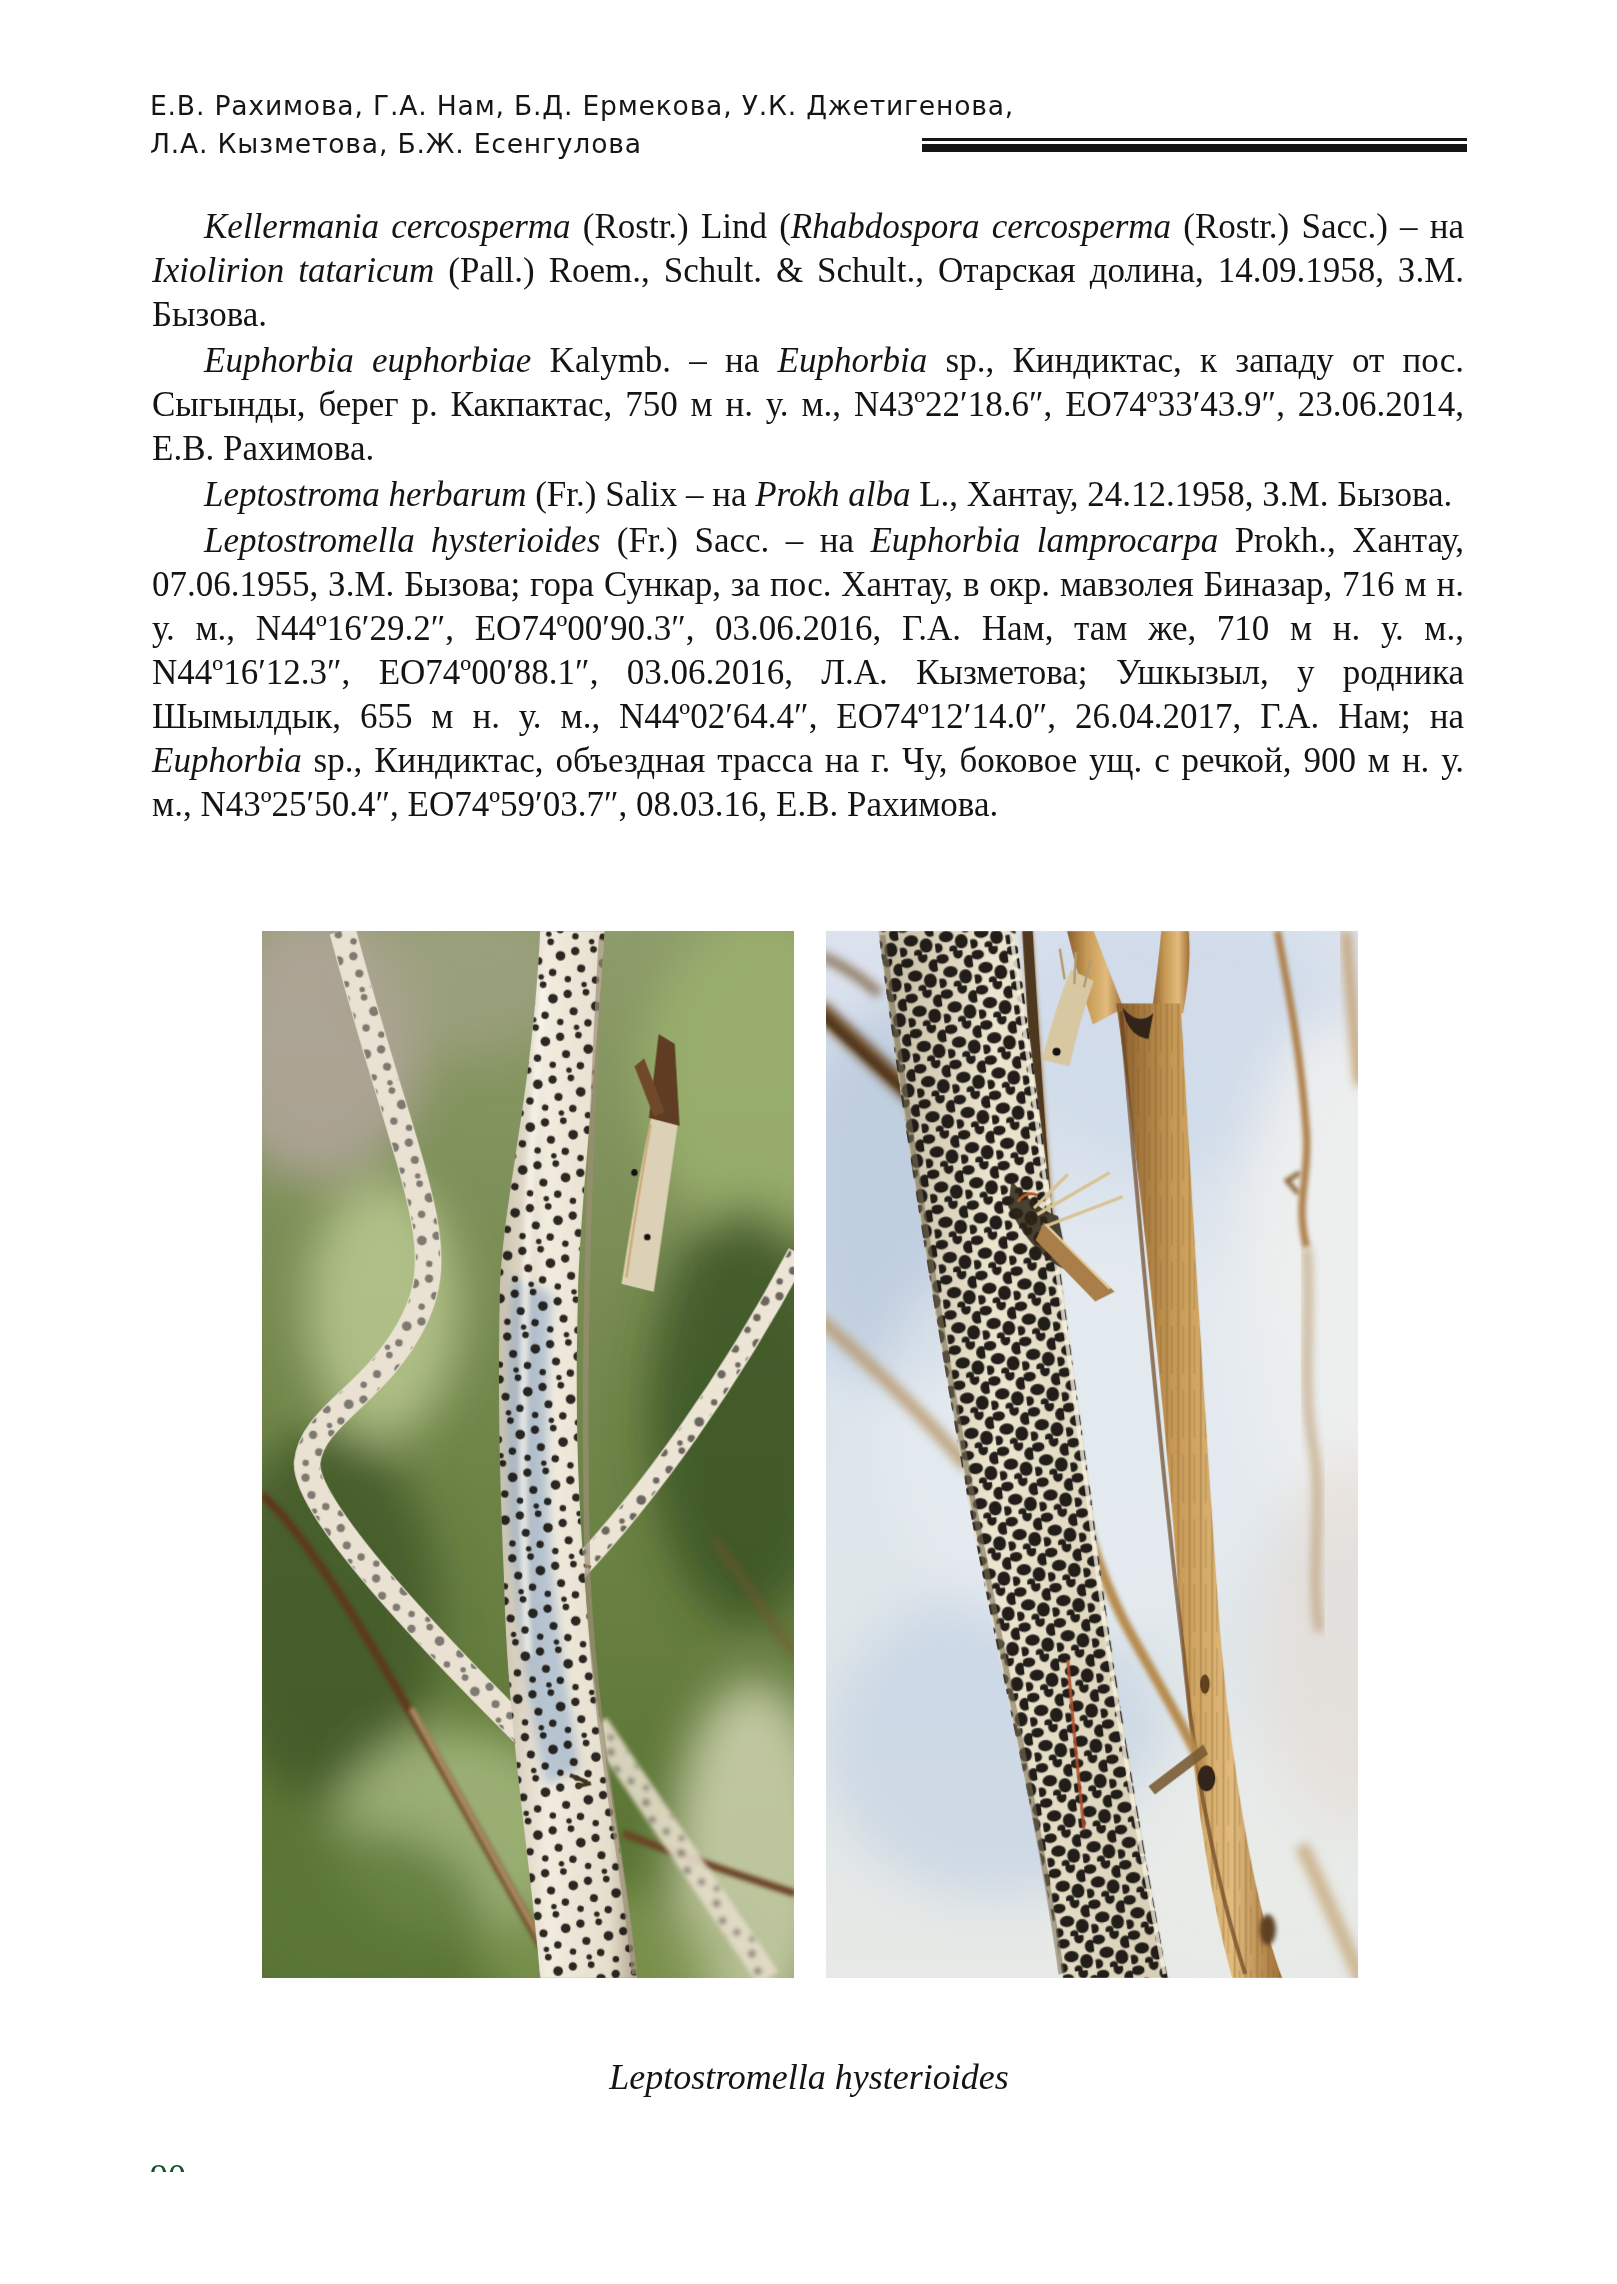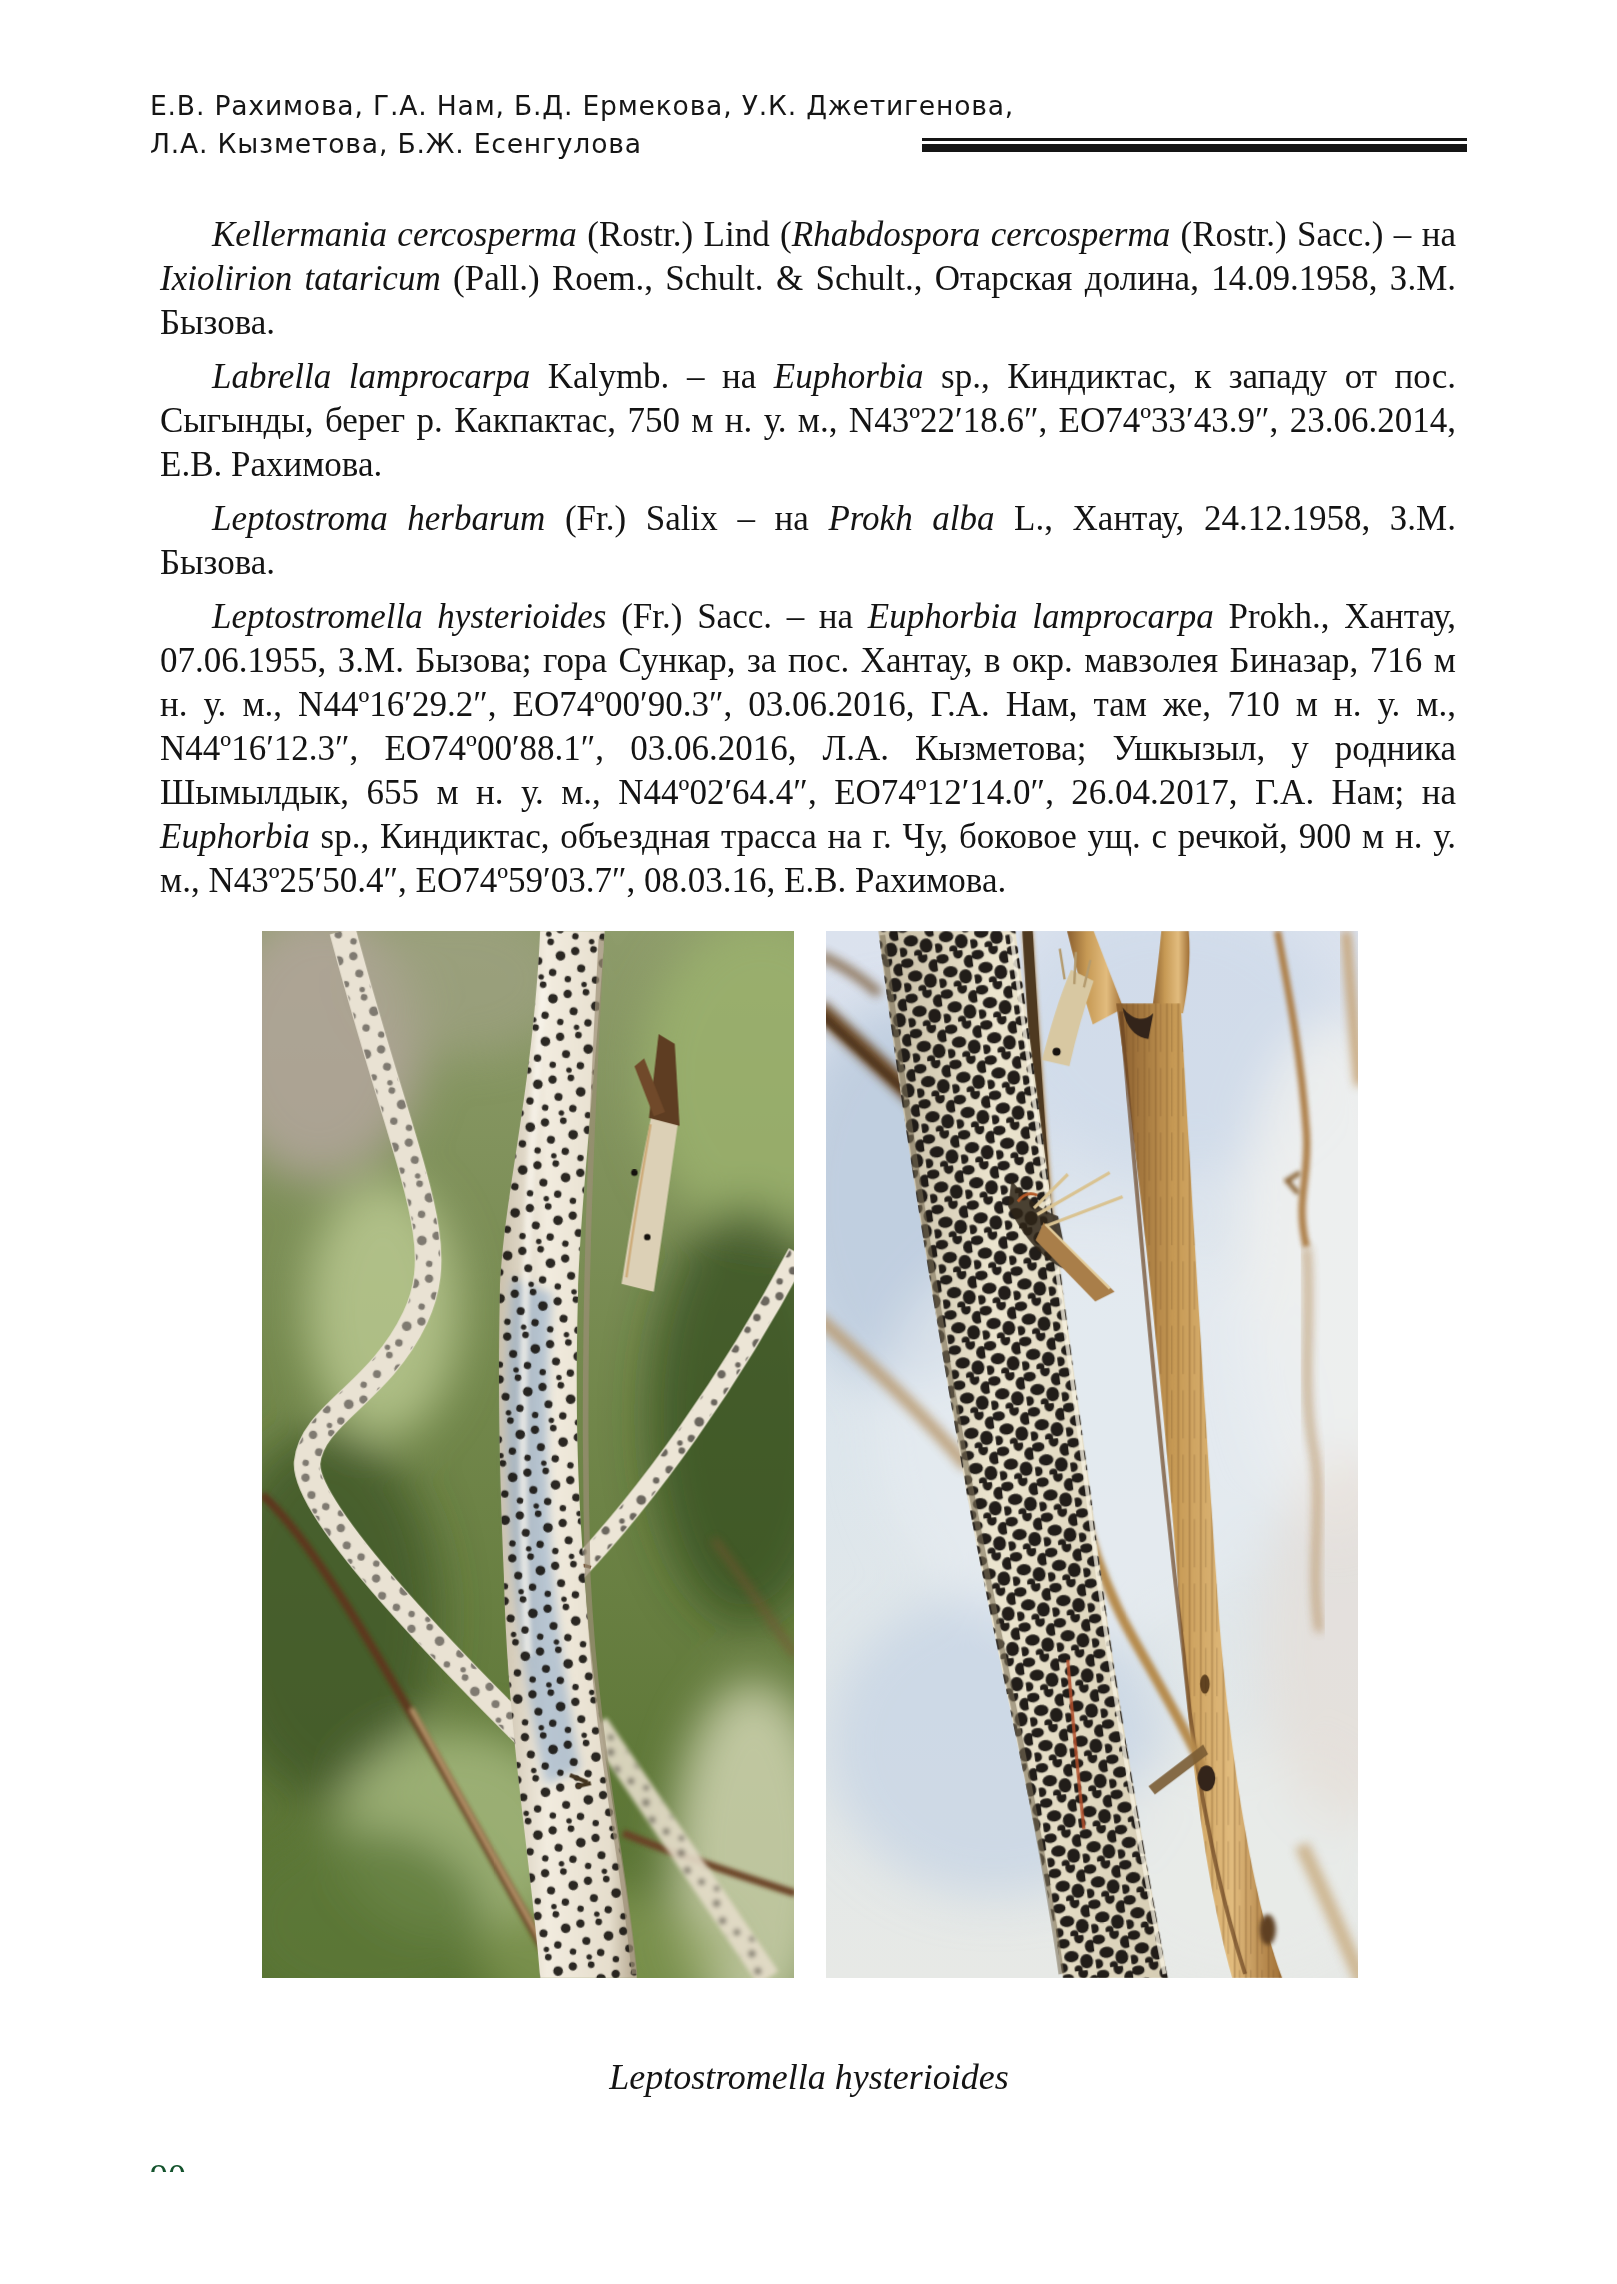--- a/index.html
+++ b/index.html
@@ -20,21 +20,21 @@
   }
   .head-rule{position:absolute;left:922px;top:138px;width:545px;}
   .head-rule .thin{height:3.2px;background:#151515;}
   .head-rule .thick{height:7.3px;background:#151515;margin-top:3.2px;}
   
   .records{
     position:absolute;left:150px;top:203px;width:1316px;
     font-size:35px;line-height:44px;
     text-align:justify;
   }
-  .records p{margin:10px;text-indent:52px;}
+  .records p{margin:2px;text-indent:52px;}
   .it{font-style:italic;}
   
   .figure-row{position:absolute;left:262px;top:931px;width:1096px;height:1047px;}
   .photo{position:absolute;top:0;width:532px;height:1047px;overflow:hidden;}
   .photo svg{display:block;width:532px;height:1047px;}
   .photo-left{left:0;}
   .photo-right{left:564px;}
   .caption{
     position:absolute;left:0;top:2049px;width:1618px;
     text-align:center;font-size:36px;line-height:57px;color:#141414;
@@ -53,21 +53,21 @@
     <div>Е.В. Рахимова, Г.А. Нам, Б.Д. Ермекова, У.К. Джетигенова,</div>
     <div>Л.А. Кызметова, Б.Ж. Есенгулова</div>
   </div>
   <div class="head-rule">
     <div class="thin"></div>
     <div class="thick"></div>
   </div>
 
   <div class="records">
     <p><span class="it">Kellermania cercosperma</span><span> (Rostr.) Lind (</span><span class="it">Rhabdospora cercosperma</span><span> (Rostr.) Sacc.) – на </span><span class="it">Ixiolirion tataricum</span><span> (Pall.) Roem., Schult. &amp; Schult., Отарская долина, 14.09.1958, З.М. Бызова.</span></p>
-    <p><span class="it">Labrella lamprocarpa</span><span> Kalymb. – на </span><span class="it">Euphorbia</span><span> sp., Киндиктас, к западу от пос. Сыгынды, берег р. Какпактас, 750 м н. у. м., N43º22′18.6″, ЕО74º33′43.9″, 23.06.2014, Е.В. Рахимова.</span></p>
+    <p><span class="it">Euphorbia euphorbiae</span><span> Kalymb. – на </span><span class="it">Euphorbia</span><span> sp., Киндиктас, к западу от пос. Сыгынды, берег р. Какпактас, 750 м н. у. м., N43º22′18.6″, ЕО74º33′43.9″, 23.06.2014, Е.В. Рахимова.</span></p>
     <p><span class="it">Leptostroma herbarum</span><span> (Fr.) Salix – на </span><span class="it">Prokh alba</span><span> L., Хантау, 24.12.1958, З.М. Бызова.</span></p>
     <p><span class="it">Leptostromella hysterioides</span><span> (Fr.) Sacc. – на </span><span class="it">Euphorbia lamprocarpa</span><span> Prokh., Хантау, 07.06.1955, З.М. Бызова; гора Сункар, за пос. Хантау, в окр. мавзолея Биназар, 716 м н. у. м., N44º16′29.2″, ЕО74º00′90.3″, 03.06.2016, Г.А. Нам, там же, 710 м н. у. м., N44º16′12.3″, ЕО74º00′88.1″, 03.06.2016, Л.А. Кызметова; Ушкызыл, у родника Шымылдык, 655 м н. у. м., N44º02′64.4″, ЕО74º12′14.0″, 26.04.2017, Г.А. Нам; на </span><span class="it">Euphorbia</span><span> sp., Киндиктас, объездная трасса на г. Чу, боковое ущ. с речкой, 900 м н. у. м., N43º25′50.4″, ЕО74º59′03.7″, 08.03.16, Е.В. Рахимова.</span></p>
   </div>
 
   <div class="figure-row">
 
     <div class="photo photo-left" role="img" aria-label="Pale speckled stem with black pycnidia and forked branches against blurred green vegetation">
       <svg viewBox="0 0 660 1300" preserveAspectRatio="none" aria-hidden="true">
         <defs>
           <filter id="bL" x="-40%" y="-40%" width="180%" height="180%">

